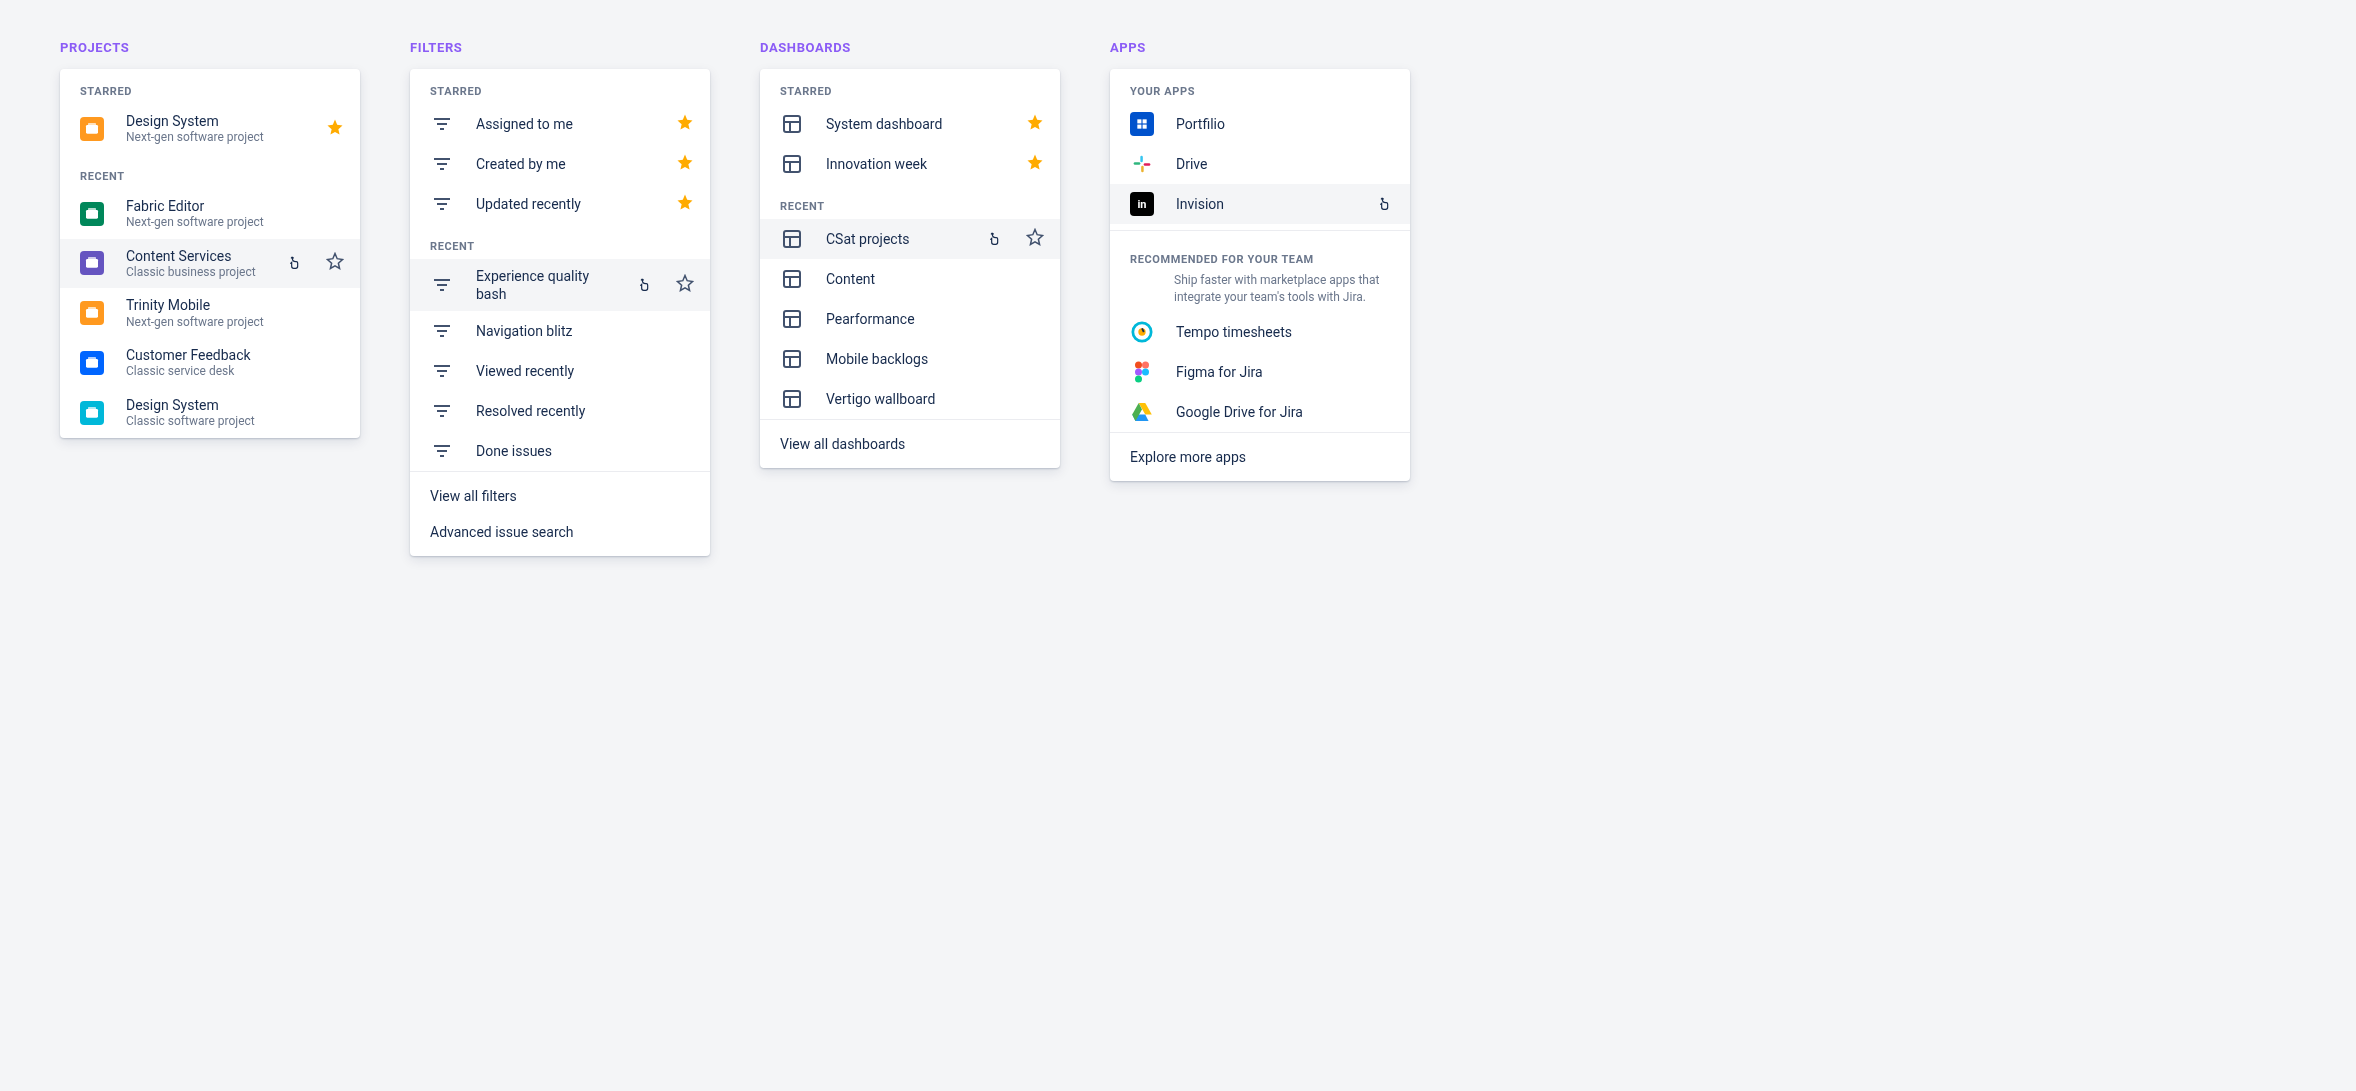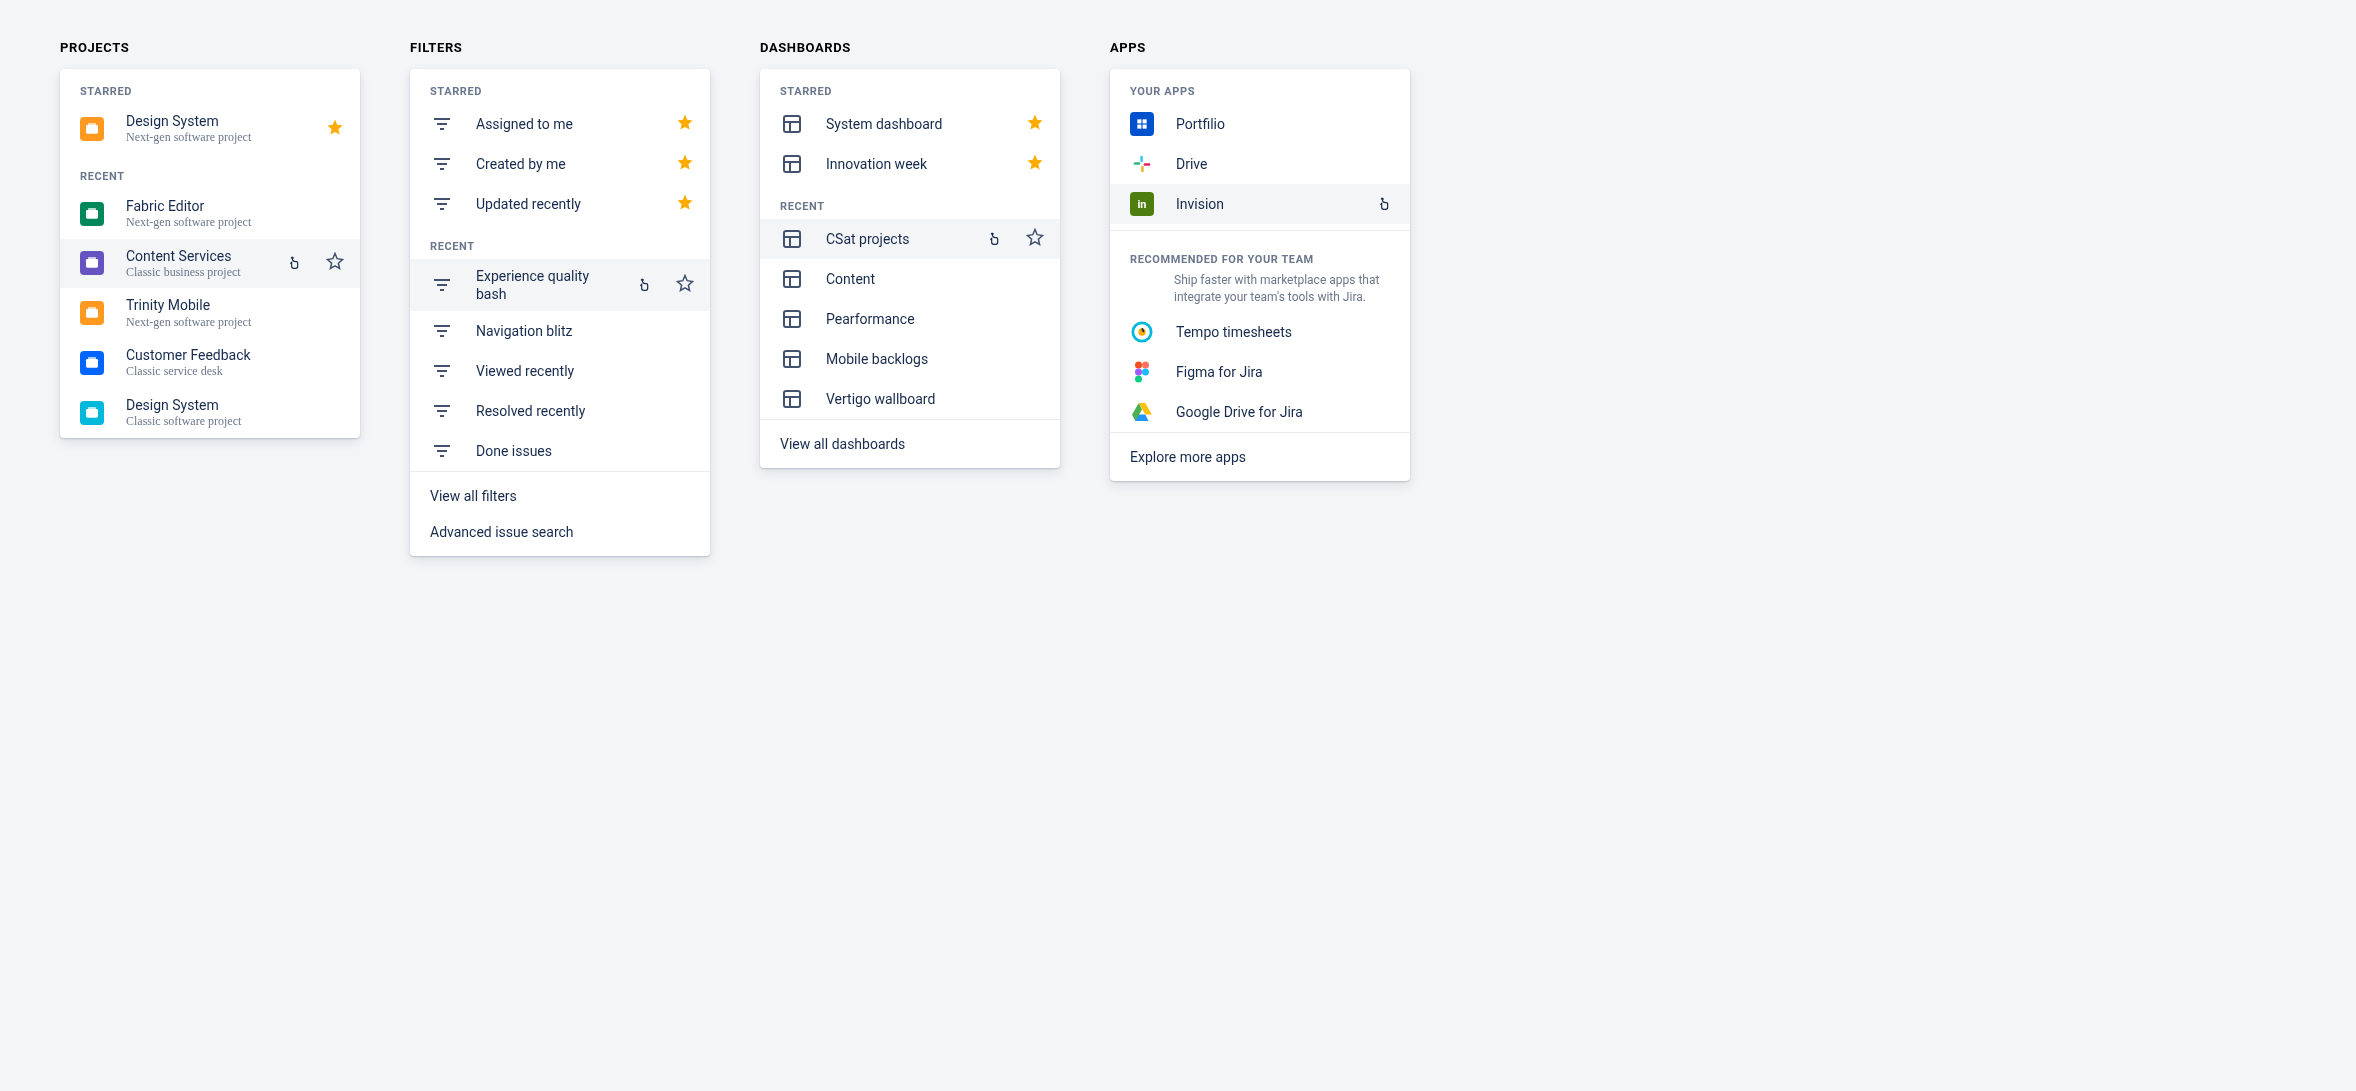--- a/index.html
+++ b/index.html
@@ -12,21 +12,21 @@
   .columns {
     display: flex;
     gap: 50px;
     align-items: flex-start;
   }
   .column { flex: 0 0 300px; }
   .col-title {
     font-size: 13px;
     font-weight: 700;
     letter-spacing: 0.6px;
-    color: #000000;
+    color: #8b5cf6;
     margin-bottom: 14px;
     text-transform: uppercase;
   }
   .card {
     background: #fff;
     border-radius: 4px;
     box-shadow: 0 1px 2px rgba(9,30,66,0.2), 0 4px 12px rgba(9,30,66,0.1);
     overflow: hidden;
   }
   .section-label {
@@ -61,21 +61,20 @@
   .item-text { flex: 1; min-width: 0; }
   .item-title {
     font-size: 14px;
     color: #172b4d;
     line-height: 1.3;
   }
   .item-sub {
     font-size: 12px;
     color: #6b778c;
     line-height: 1.3;
-    font-family: Liberation Serif, serif;
   }
   .star {
     flex: 0 0 18px;
     color: #ffab00;
     font-size: 18px;
     text-align: center;
   }
   .star.outline { color: #42526e; }
   .cursor-icon {
     width: 18px;
@@ -512,21 +511,21 @@
                 <rect x="11" y="14" width="3" height="8" rx="1.5" fill="#ecb22e"></rect>
                 <rect x="14" y="11" width="8" height="3" rx="1.5" fill="#e01e5a"></rect>
               </svg>
             </span>
             <span class="item-text">
               <div class="item-title">Drive</div>
             </span>
           </div>
           <div class="item hover">
             <span class="app-icon">
-              <div style="width:100%;height:100%;background:#4d7c0f;border-radius:4px;display:flex;align-items:center;justify-content:center;color:#fff;font-weight:700;font-size:11px;">in</div>
+              <div style="width:100%;height:100%;background:#000000;border-radius:4px;display:flex;align-items:center;justify-content:center;color:#fff;font-weight:700;font-size:11px;">in</div>
             </span>
             <span class="item-text">
               <div class="item-title">Invision</div>
             </span>
             <span class="cursor-icon">
               <svg viewBox="0 0 24 24" fill="none" stroke="currentColor" stroke-width="1.8">
                 <path d="M8 3v2a5 5 0 0 0 5 5h1a2 2 0 0 1 2 2v5a3 3 0 0 1-3 3h-3a3 3 0 0 1-3-3v-6l-2 2"></path>
                 <path d="M8 3l-2 2M8 3l2 2"></path>
               </svg>
             </span>

